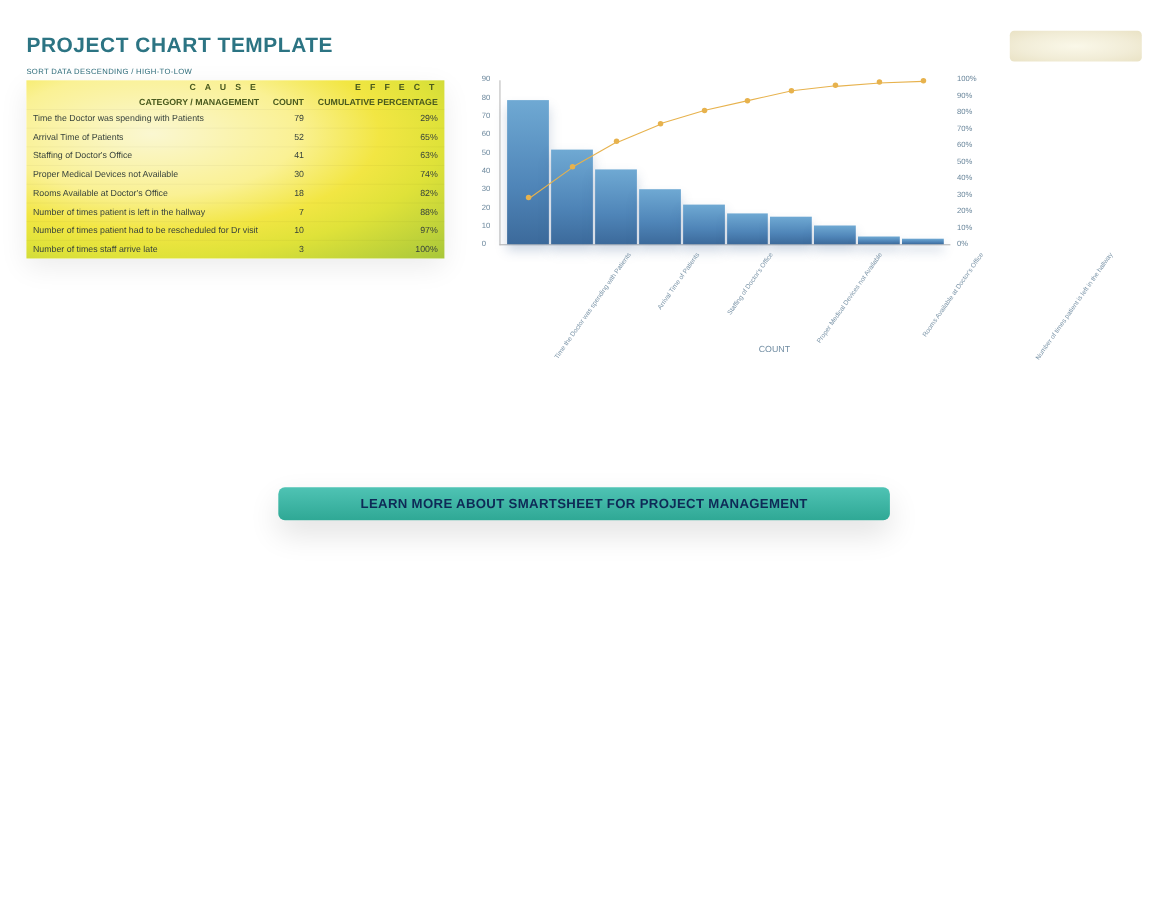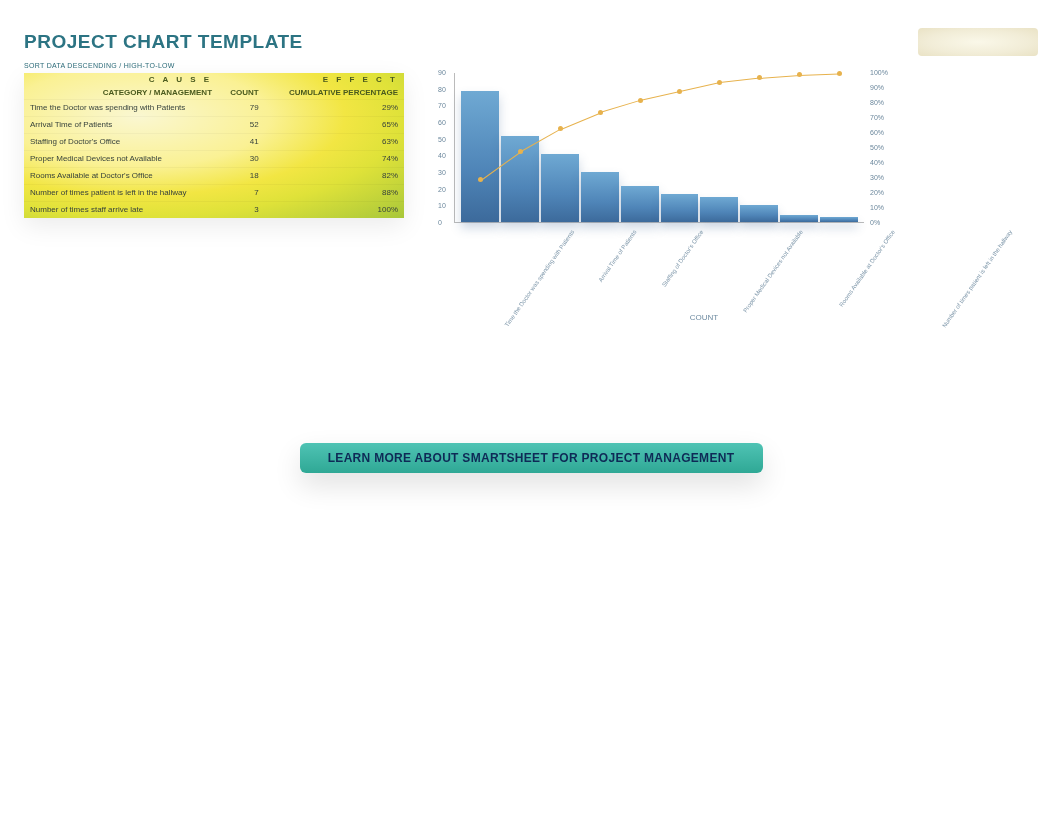--- a/index.html
+++ b/index.html
@@ -26,21 +26,21 @@
   .chart{position:relative;width:410px;height:150px;margin-left:30px;border-left:1px solid #bbb;border-bottom:1px solid #bbb;}
   .ylabel,.y2label{position:absolute;font-size:7px;color:#6b879c;}
   .bars{position:absolute;left:0;bottom:0;display:flex;align-items:flex-end;gap:2px;width:100%;height:100%;padding:0 6px;}
   .bar{flex:1;background:linear-gradient(to bottom,#6fa9d3,#4f85b8 60%,#3c6a9b);box-shadow:0 6px 10px rgba(58,95,145,.25);}
   .xlabels{position:absolute;left:30px;top:150px;width:410px;display:flex;}
   .xl{flex:1;font-size:6px;color:#7d96a9;text-align:right;transform:rotate(-55deg);transform-origin:right top;white-space:nowrap;position:relative;top:6px;}
   .line-pt{position:absolute;width:5px;height:5px;border-radius:50%;background:#e7b24d;}
   .line-seg{position:absolute;height:1px;background:#e7b24d;transform-origin:left center;}
   .chart-title{text-align:center;font-size:8px;color:#6d8aa0;margin-top:90px;}
   
-  .cta{display:block;margin:90px auto 0;width:463px;padding:8px 0;border:none;border-radius:6px;
+  .cta{display:block;margin:90px auto 0;width:556px;padding:8px 0;border:none;border-radius:6px;
     background:linear-gradient(to bottom,#4fc3b4,#2fa895);color:#0e2a56;font-weight:700;font-size:12px;letter-spacing:.3px;
     box-shadow:0 12px 28px rgba(0,0,0,.12);}
 </style>
 </head>
 <body>
 
 <div class="page">
   <div class="header-row">
     <div class="title">PROJECT CHART TEMPLATE</div>
     <div class="logo-box"></div>
@@ -84,20 +84,25 @@
           </tr>
           <tr>
             <td>Rooms Available at Doctor's Office</td>
             <td class="c">18</td>
             <td class="c">82%</td>
           </tr>
           <tr>
             <td> Number of times patient is left in the hallway</td>
             <td class="c">7</td>
             <td class="c">88%</td>
+          </tr>
+          <tr>
+            <td>Number of times patient had to be rescheduled for Dr visit</td>
+            <td class="c">10</td>
+            <td class="c">97%</td>
           </tr>
           <tr>
             <td>Number of times staff arrive late</td>
             <td class="c">3</td>
             <td class="c">100%</td>
           </tr>
         </tbody>
     </table>
 
     <div class="chart-wrap">

